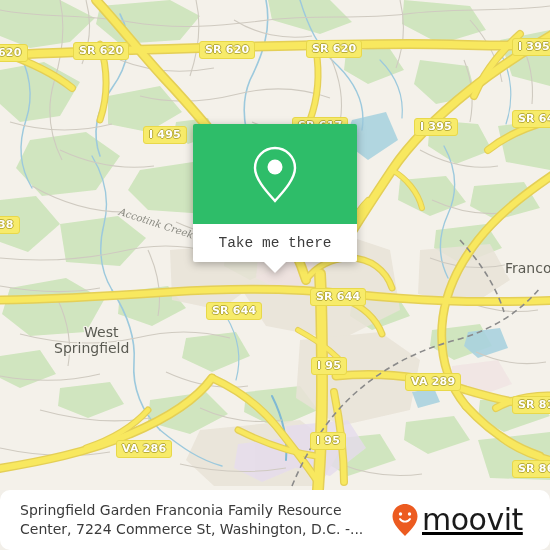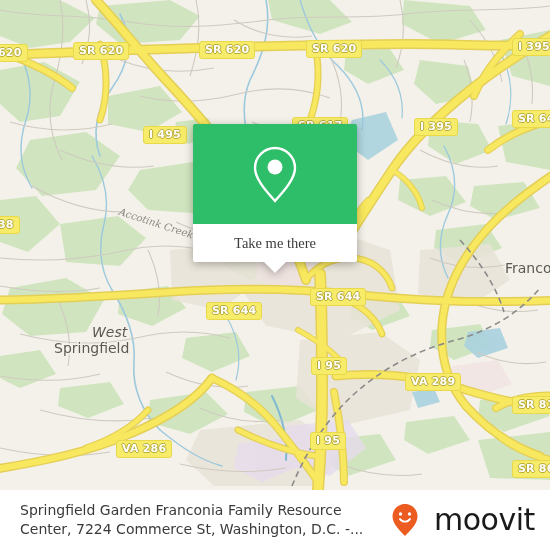--- a/index.html
+++ b/index.html
@@ -110,21 +110,21 @@
     justify-content: center;
     border-radius: 2px 2px 0 0;
   }
   #popup-button {
     background: #ffffff;
     height: 38px;
     display: flex;
     align-items: center;
     justify-content: center;
     color: #3c3c3c;
-    font-family: Liberation Serif, serif;
+    font-family: Liberation Mono, monospace;
     font-size: 14.5px;
     cursor: pointer;
     border-radius: 0 0 2px 2px;
   }
   #popup-tail {
     width: 0; height: 0;
     margin: 0 auto;
     border-left: 11px solid transparent;
     border-right: 11px solid transparent;
     border-top: 11px solid #ffffff;
@@ -134,34 +134,36 @@
   #footer {
     position: absolute;
     left: 0; bottom: 0;
     width: 550px;
     height: 60px;
     background: #ffffff;
     display: flex;
     align-items: center;
     box-sizing: border-box;
     padding: 0 14px 0 20px;
+    border-radius: 10px;
   }
   #footer-title {
     flex: 1 1 auto;
     color: #3a3a3a;
     font-family: "DejaVu Sans", sans-serif;
     font-size: 14px;
     line-height: 19px;
     max-width: 370px;
   }
   #footer-logo {
     flex: 0 0 auto;
     display: flex;
     align-items: center;
-    gap: 14px;
+    gap: 2px;
+    text-decoration: underline;
   }
   #moovit-wordmark {
     color: #1a1a1a;
     font-family: "DejaVu Sans", sans-serif;
     font-size: 30px;
     font-weight: normal;
     letter-spacing: -0.5px;
     line-height: 30px;
   }
 </style>
@@ -388,21 +390,21 @@
     <div class="shield" style="left:-8px;  top:216px;">38</div>
     <div class="shield" style="left:206px; top:302px;">SR 644</div>
     <div class="shield" style="left:310px; top:288px;">SR 644</div>
     <div class="shield" style="left:311px; top:357px;">I 95</div>
     <div class="shield" style="left:405px; top:373px;">VA 289</div>
     <div class="shield" style="left:512px; top:396px;">SR 811</div>
     <div class="shield" style="left:68px;  top:440px;margin-left:48px;">VA 286</div>
     <div class="shield" style="left:310px; top:432px;">I 95</div>
     <div class="shield" style="left:512px; top:460px;">SR 869</div>
 
-    <div class="place" style="left:92px;  top:325px;font-style:italic;">West</div>
+    <div class="place" style="left:84px;  top:325px;">West</div>
     <div class="place" style="left:54px;  top:341px;">Springfield</div>
     <div class="place" style="left:505px; top:261px;">Franco</div>
 
     <div class="waterlabel" style="left:121px; top:206px; transform:rotate(18deg); transform-origin:left top;">Accotink Creek</div>
 
     <div id="popup">
       <div id="popup-image">
         <svg width="52" height="60" viewBox="0 0 52 60" fill="none" xmlns="http://www.w3.org/2000/svg">
           <path d="M26 4 C15 4 6 13 6 24 C6 36 20 50 26 57 C32 50 46 36 46 24 C46 13 37 4 26 4 Z" stroke="#ffffff" stroke-width="2.4" fill="none"></path>
           <circle cx="26" cy="23" r="7.5" fill="#ffffff"></circle>

